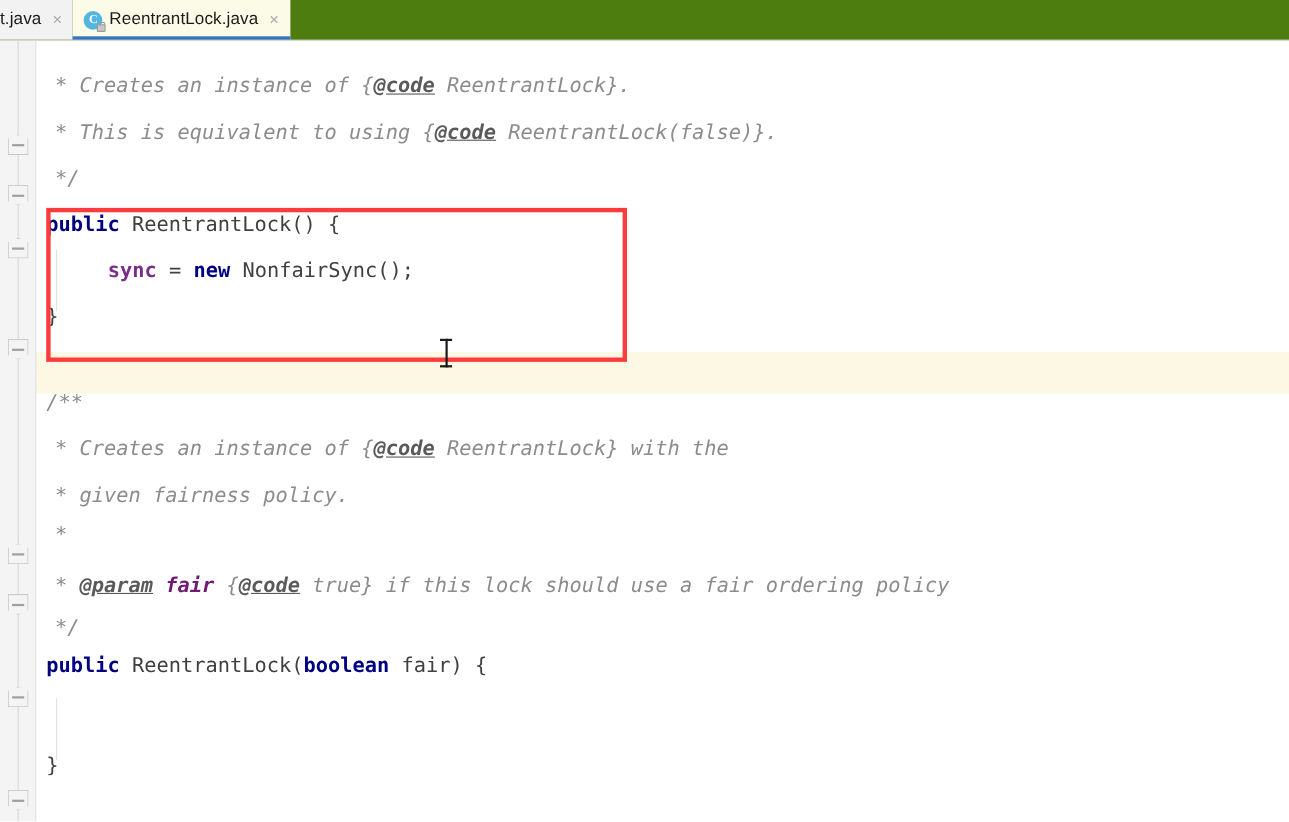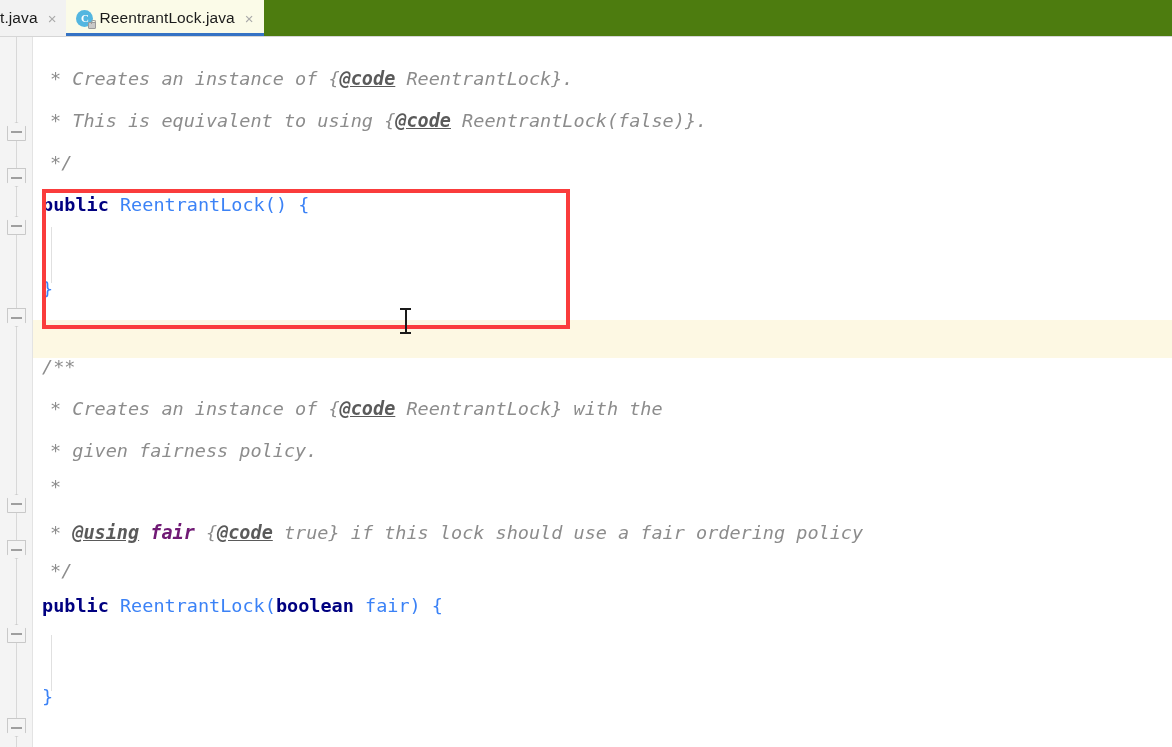--- a/index.html
+++ b/index.html
@@ -166,21 +166,21 @@
   }
   .line {
     position: absolute;
     left: 0;
     white-space: pre;
     height: 42px;
     line-height: 42px;
   }
   .tok-kw     { color: #000080; font-weight: bold; }
   .tok-field  { color: #7b2d8c; font-weight: bold; }
-  .tok-plain  { color: #3b82f6; }
+  .tok-plain  { color: #404040; }
   .tok-cmt    { color: #8c8c8c; font-style: italic; }
   .tok-tag    { color: #5a5a5a; font-style: italic; font-weight: bold; text-decoration: underline; }
   .tok-tagstrong { color: #701a75; font-style: italic; font-weight: bold; }
 
   
   .indent-guide {
     position: absolute;
     width: 1px;
     background: #e0e0e0;
   }
@@ -273,26 +273,27 @@
             <span class="dash"></span>
           </div>
         </div>
     </div>
 
     <div class="code" id="code-area">
         <div class="line" style="top: 63px; left: 16px;"><span class="tok-cmt">* This is equivalent to using {</span><span class="tok-tag">@code</span><span class="tok-cmt"> ReentrantLock(false)}.</span></div>
         <div class="line" style="top: 21px; left: 16px;"><span class="tok-cmt">* Creates an instance of {</span><span class="tok-tag">@code</span><span class="tok-cmt"> ReentrantLock}.</span></div>
         <div class="line" style="top: 105px; left: 16px;"><span class="tok-cmt">*/</span></div>
         <div class="line" style="top: 147px; left: 8px;"><span class="tok-kw">public</span><span class="tok-plain"> ReentrantLock() {</span></div>
+        <div class="line" style="top: 189px; left: 64px;"><span class="tok-field">sync</span><span class="tok-plain"> = </span><span class="tok-kw">new</span><span class="tok-plain"> NonfairSync();</span></div>
         <div class="line" style="top: 231px; left: 8px;"><span class="tok-plain">}</span></div>
         <div class="line" style="top: 309px; left: 8px;"><span class="tok-cmt">/**</span></div>
         <div class="line" style="top: 393px; left: 16px;"><span class="tok-cmt">* given fairness policy.</span></div>
         <div class="line" style="top: 351px; left: 16px;"><span class="tok-cmt">* Creates an instance of {</span><span class="tok-tag">@code</span><span class="tok-cmt"> ReentrantLock} with the</span></div>
         <div class="line" style="top: 429px; left: 16px;"><span class="tok-cmt">*</span></div>
-        <div class="line" style="top: 475px; left: 16px;"><span class="tok-cmt">* </span><span class="tok-tag">@using</span><span class="tok-tagstrong"> fair</span><span class="tok-cmt"> {</span><span class="tok-tag">@code</span><span class="tok-cmt"> true} if this lock should use a fair ordering policy</span></div>
+        <div class="line" style="top: 475px; left: 16px;"><span class="tok-cmt">* </span><span class="tok-tag">@param</span><span class="tok-tagstrong"> fair</span><span class="tok-cmt"> {</span><span class="tok-tag">@code</span><span class="tok-cmt"> true} if this lock should use a fair ordering policy</span></div>
         <div class="line" style="top: 513px; left: 16px;"><span class="tok-cmt">*/</span></div>
         <div class="line" style="top: 548px; left: 8px; text-align: center;"><span class="tok-kw">public</span><span class="tok-plain"> ReentrantLock(</span><span class="tok-kw">boolean</span><span class="tok-plain"> fair) {</span></div>
         <div class="line" style="top: 639px; left: 8px;"><span class="tok-plain">}</span></div>
         <div class="line" style="top: 705px; left: 8px;"></div>
       </div>
 
     <div id="indent-guides">
         <div class="indent-guide" style="left: 51px; top: 190px; height: 56px;"></div>
         <div class="indent-guide" style="left: 51px; top: 598px; height: 56px;"></div>
       </div>

